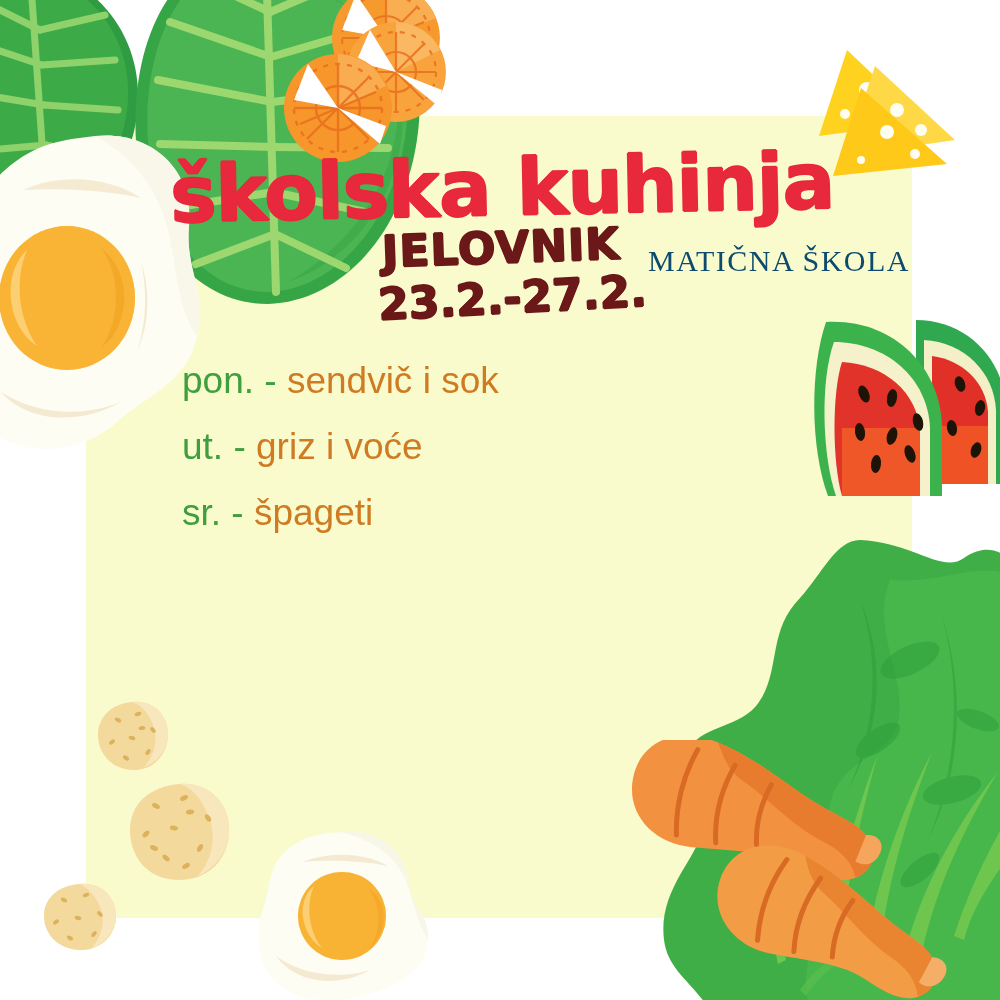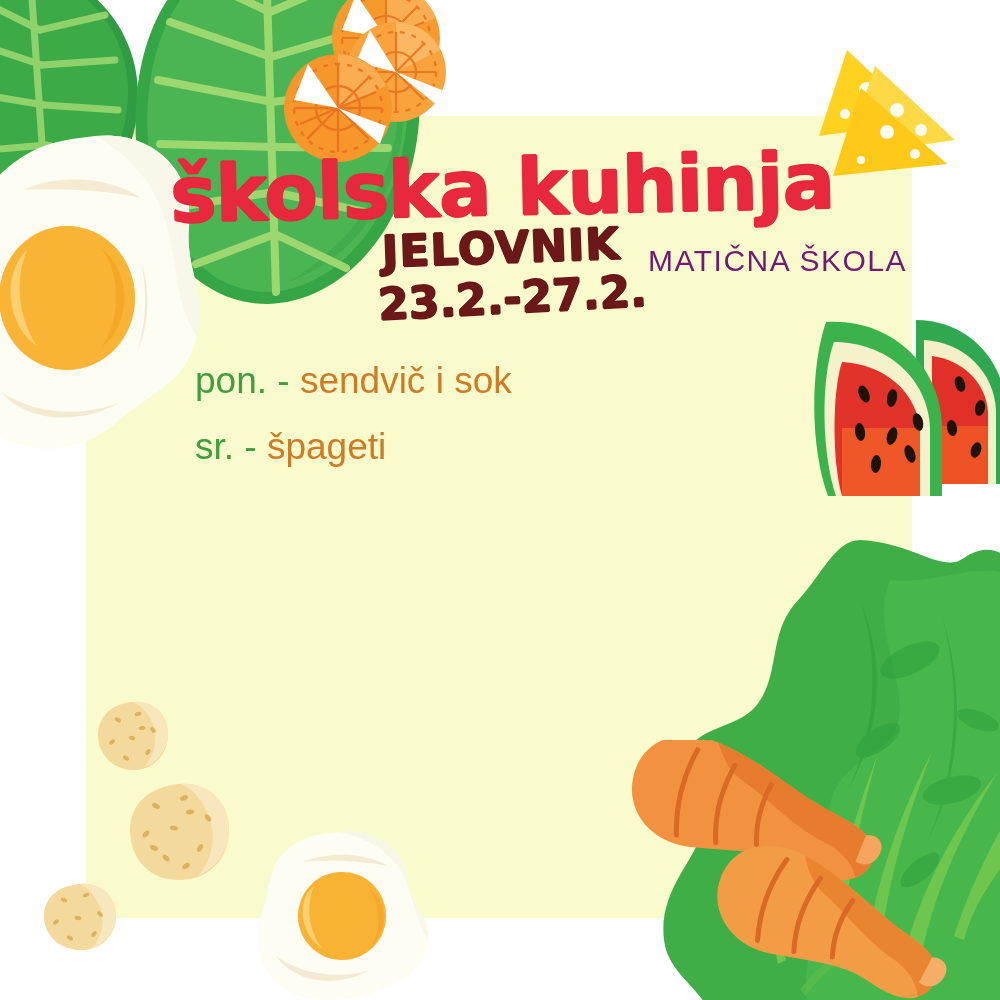--- a/index.html
+++ b/index.html
@@ -44,28 +44,28 @@
   #dateLine{
     position:absolute;left:378px;top:272px;
     font-family:"DejaVu Sans", sans-serif;
     font-weight:700;font-size:44px;letter-spacing:0px;
     color:#6b1818;white-space:nowrap;
     transform:rotate(-3deg);
     text-shadow:1px 0 0 #6b1818,-1px 0 0 #6b1818,0 1px 0 #6b1818,0 -1px 0 #6b1818;
   }
   #branch{
     position:absolute;left:648px;top:244px;
-    font-family:Liberation Sans, sans-serif;
+    font-family:Liberation Serif, serif;
     font-weight:400;font-size:30px;letter-spacing:1.5px;
-    color:#701a75;white-space:nowrap;
+    color:#0c4a6e;white-space:nowrap;
   }
 
   
   #menu{
-    position:absolute;left:195px;top:348px;width:640px;
+    position:absolute;left:182px;top:348px;width:640px;
   }
   .menu-row{
     font-family:"Liberation Sans", sans-serif;
     font-size:37px;line-height:66px;white-space:nowrap;
   }
   .m-day{color:#3f9e3e;font-weight:400;}
   .m-dash{color:#3f9e3e;font-weight:400;}
   .m-dish{color:#cf7b23;font-weight:400;}
 
   
@@ -342,19 +342,24 @@
     <div id="branch">MATIČNA ŠKOLA</div>
   </div>
 
   <div id="menu">
     <div class="menu-row">
       <span class="m-day">pon.</span>
       <span class="m-dash">-</span>
       <span class="m-dish">sendvič i sok</span>
     </div>
     <div class="menu-row">
+      <span class="m-day">ut.</span>
+      <span class="m-dash">-</span>
+      <span class="m-dish">griz i voće</span>
+    </div>
+    <div class="menu-row">
       <span class="m-day">sr.</span>
       <span class="m-dash">-</span>
       <span class="m-dish">špageti</span>
     </div>
   </div>
 
 </div>
 
 </body></html>

